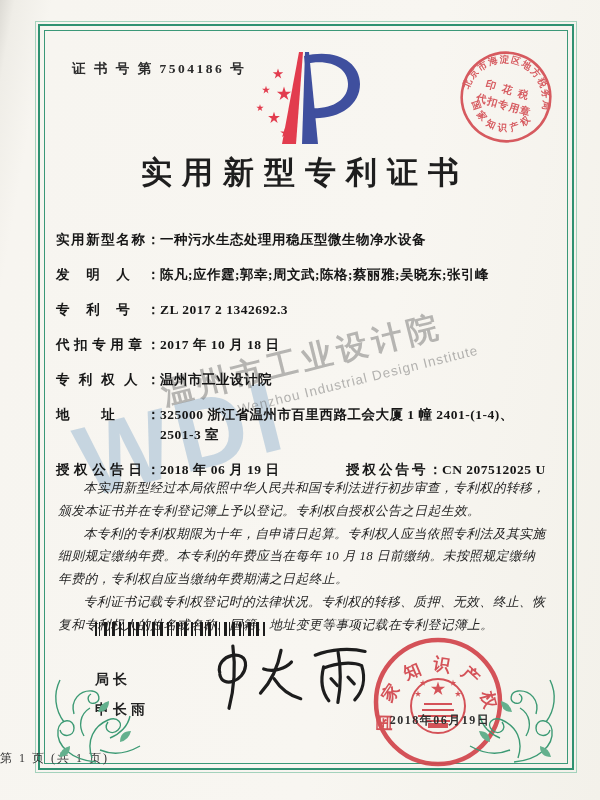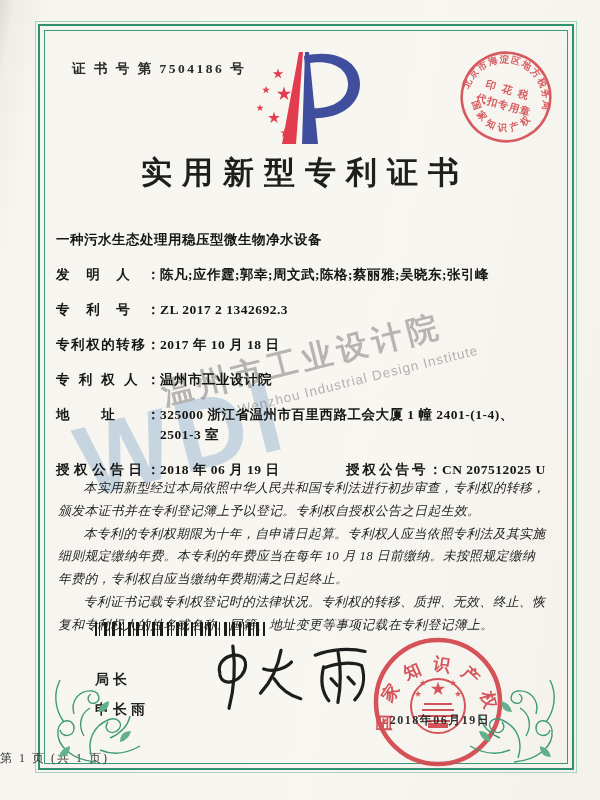--- a/index.html
+++ b/index.html
@@ -168,32 +168,33 @@
         <textPath href="#arcBot" startOffset="2">国家知识产权局</textPath>
       </text>
       <text x="60" y="56" text-anchor="middle" font-size="10.5" fill="#d2454c" font-weight="bold" letter-spacing="2">印 花 税</text>
       <text x="60" y="72" text-anchor="middle" font-size="10.5" fill="#d2454c" font-weight="bold" letter-spacing="1">代扣专用章</text>
     </svg>
 
     <div class="title">实用新型专利证书</div>
 
     <div class="fields">
       <div class="frow">
+        <span class="flabel">实用新型名称：</span>
         <span class="fvalue">一种污水生态处理用稳压型微生物净水设备</span>
       </div>
       <div class="frow">
         <span class="flabel">发明人：</span>
         <span class="fvalue">陈凡;应作霆;郭幸;周文武;陈格;蔡丽雅;吴晓东;张引峰</span>
       </div>
       <div class="frow">
         <span class="flabel">专利号：</span>
         <span class="fvalue">ZL 2017 2 1342692.3</span>
       </div>
       <div class="frow">
-        <span class="flabel">专利权的转移：</span>
+        <span class="flabel">代扣专用章：</span>
         <span class="fvalue">2017 年 10 月 18 日</span>
       </div>
       <div class="frow">
         <span class="flabel">专利权人：</span>
         <span class="fvalue">温州市工业设计院</span>
       </div>
       <div class="frow">
         <span class="flabel">地址：</span>
         <span class="fvalue">325000 浙江省温州市百里西路工会大厦 1 幢 2401-(1-4)、
 2501-3 室</span>

